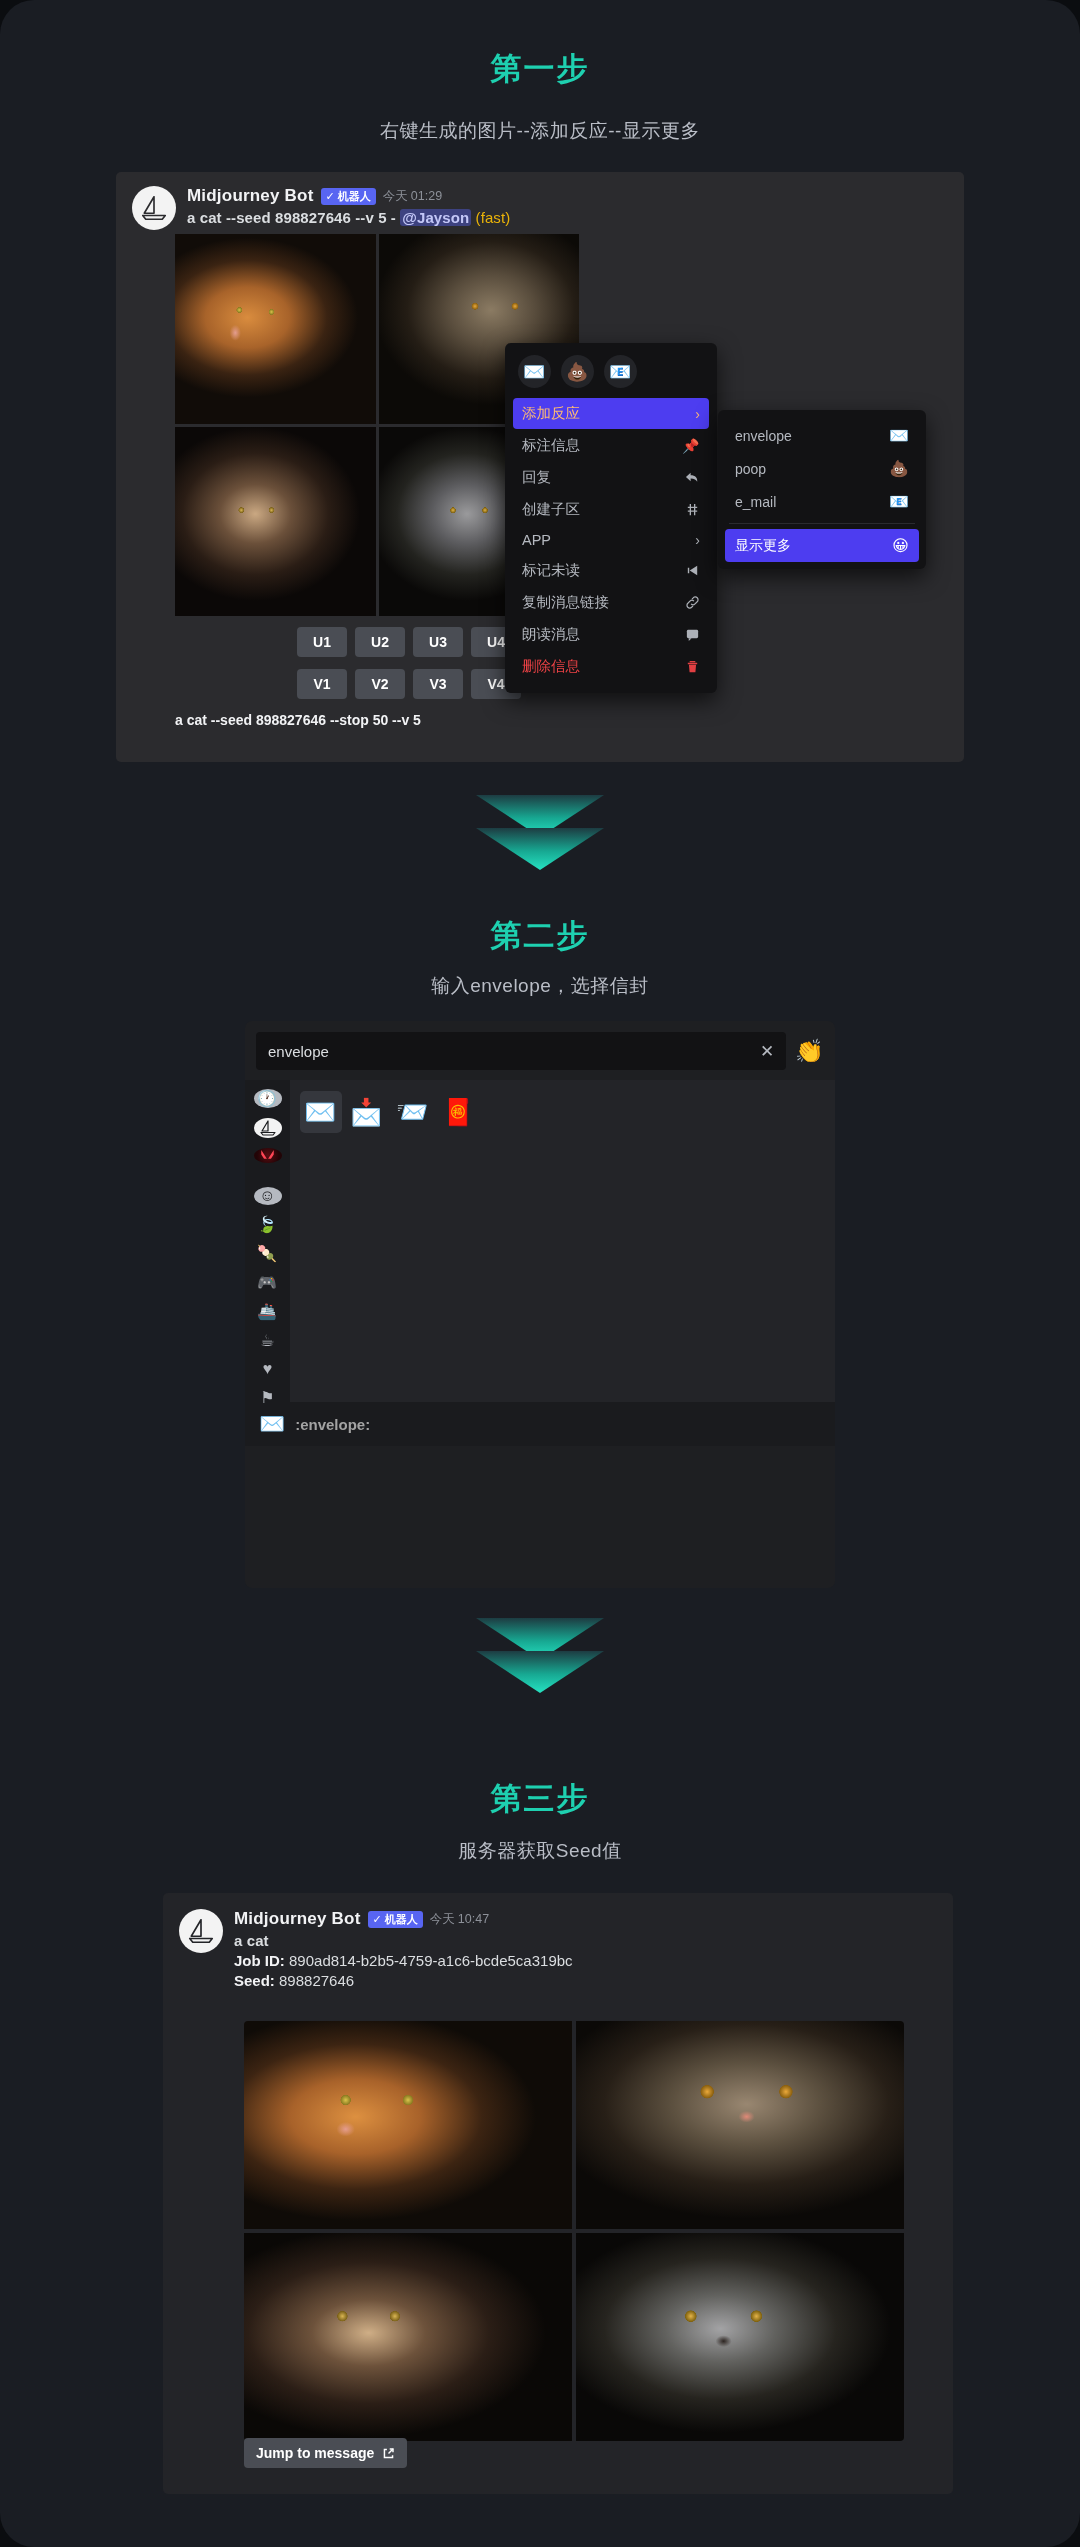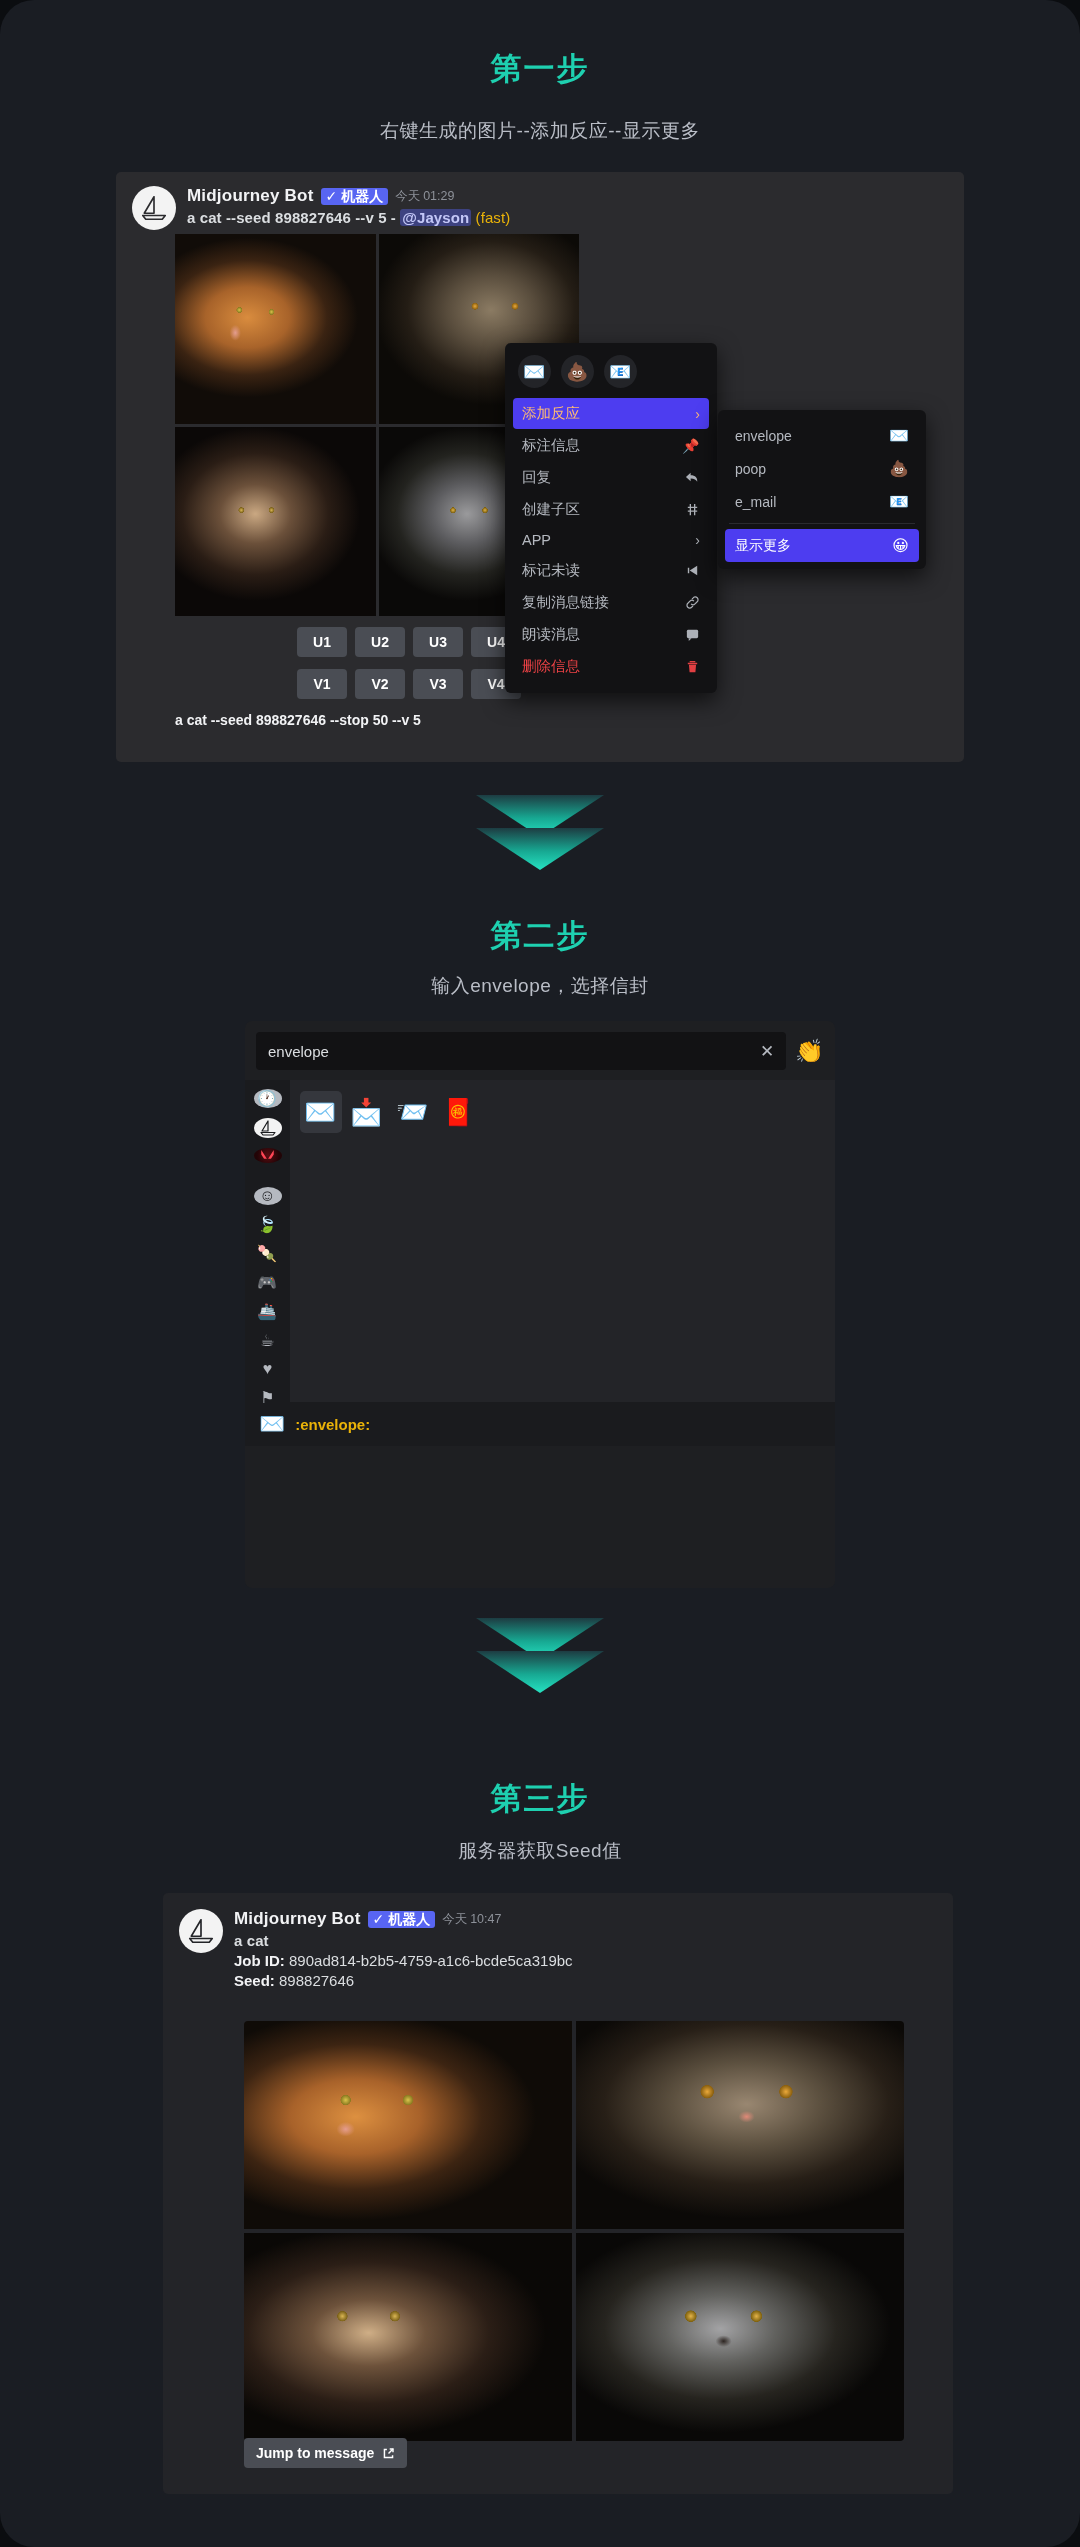--- a/index.html
+++ b/index.html
@@ -55,21 +55,21 @@
   .msg-head { display: flex; align-items: flex-start; gap: 11px; }
   .avatar {
     width: 44px; height: 44px; border-radius: 50%;
     background: #f3f3f3; flex: 0 0 44px;
     display: flex; align-items: center; justify-content: center;
   }
   .avatar svg { width: 30px; height: 30px; }
   .name-row { display: flex; align-items: center; gap: 7px; }
   .uname { color: #f2f3f5; font-size: 17px; font-weight: 700; letter-spacing: .2px; }
   .botbadge {
-    background: #5865f2; color: #fff; font-size: 14px; font-weight: 700;
+    background: #5865f2; color: #fff; font-size: 11px; font-weight: 700;
     padding: 1px 5px; border-radius: 3px; display: flex; align-items: center; gap: 2px;
     line-height: 15px;
   }
   .ts { color: #8d9199; font-size: 12.5px; }
   .prompt-line { color: #dbdee1; font-size: 15px; font-weight: 700; margin-top: 3px; letter-spacing: .1px; }
   .mention { background: #464ea9aa; color: #c3c7f7; border-radius: 3px; padding: 0 2px; }
   .paren { font-weight: 400; color: #eab308; }
 
   
   .grid2 { display: grid; grid-template-columns: 1fr 1fr; gap: 3px; }
@@ -158,21 +158,21 @@
   .ecell {
     width: 42px; height: 42px; border-radius: 5px;
     display: flex; align-items: center; justify-content: center; font-size: 26px;
   }
   .ecell.on { background: #35373d; }
   .picker-foot {
     background: #1a1b1e; padding: 10px 14px;
     display: flex; align-items: center; gap: 10px;
   }
   .picker-foot .pe { font-size: 21px; }
-  .picker-foot .pl { color: #eab308; font-size: 15px; font-weight: 700; }
+  .picker-foot .pl { color: #a3a3a3; font-size: 15px; font-weight: 700; }
 
   
   .jumpbtn {
     background: #4a4d54; color: #fff; border-radius: 4px;
     font-size: 14px; font-weight: 700; padding: 7px 12px;
     display: inline-flex; align-items: center; gap: 8px;
   }
   .jumpbtn svg { width: 13px; height: 13px; stroke: #fff; fill: none; stroke-width: 1.8; }
   .jobline { color: #dbdee1; font-size: 15px; margin-top: 3px; }
   .jobline b { font-weight: 700; color: #f2f3f5; }

